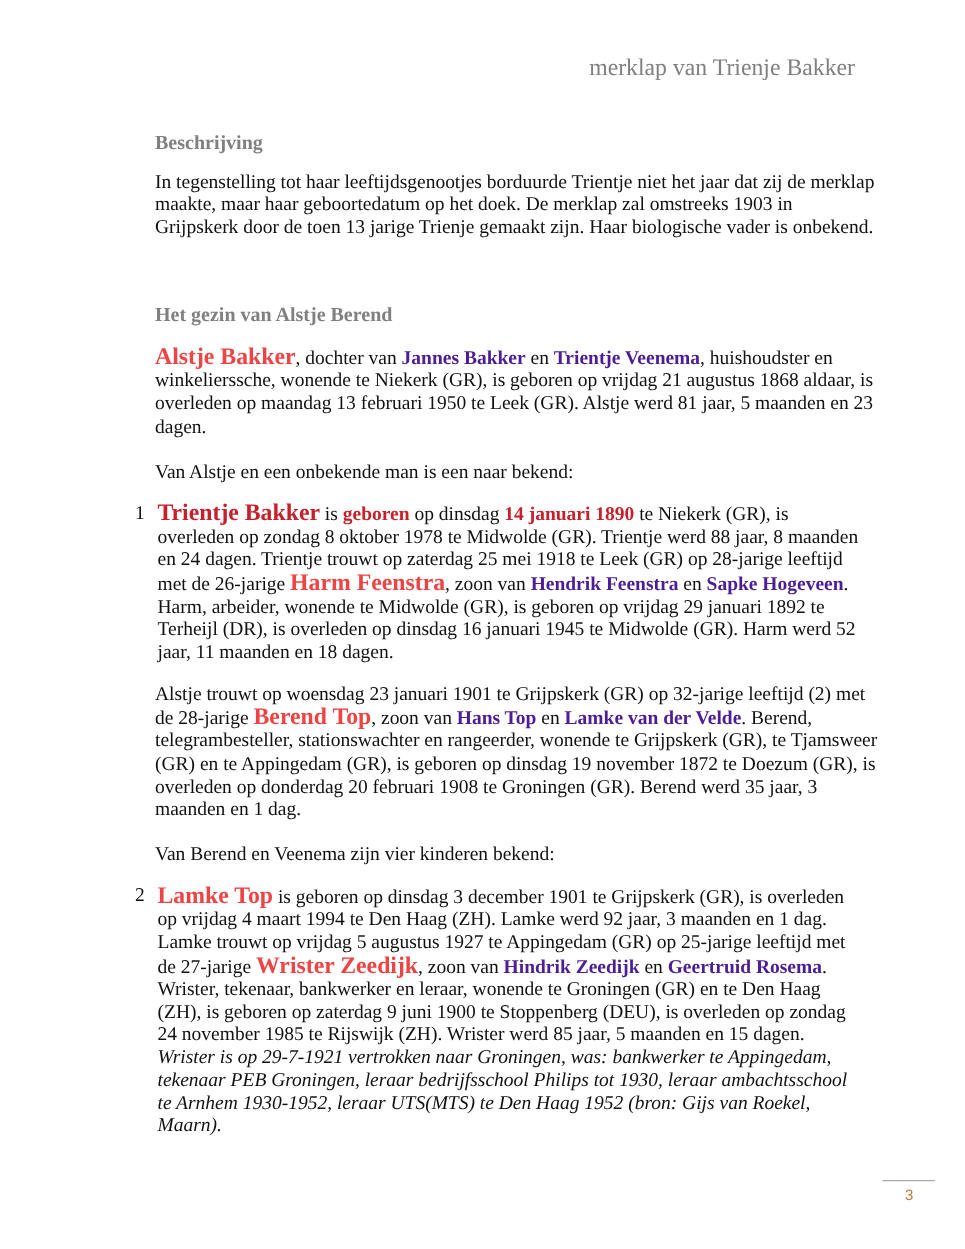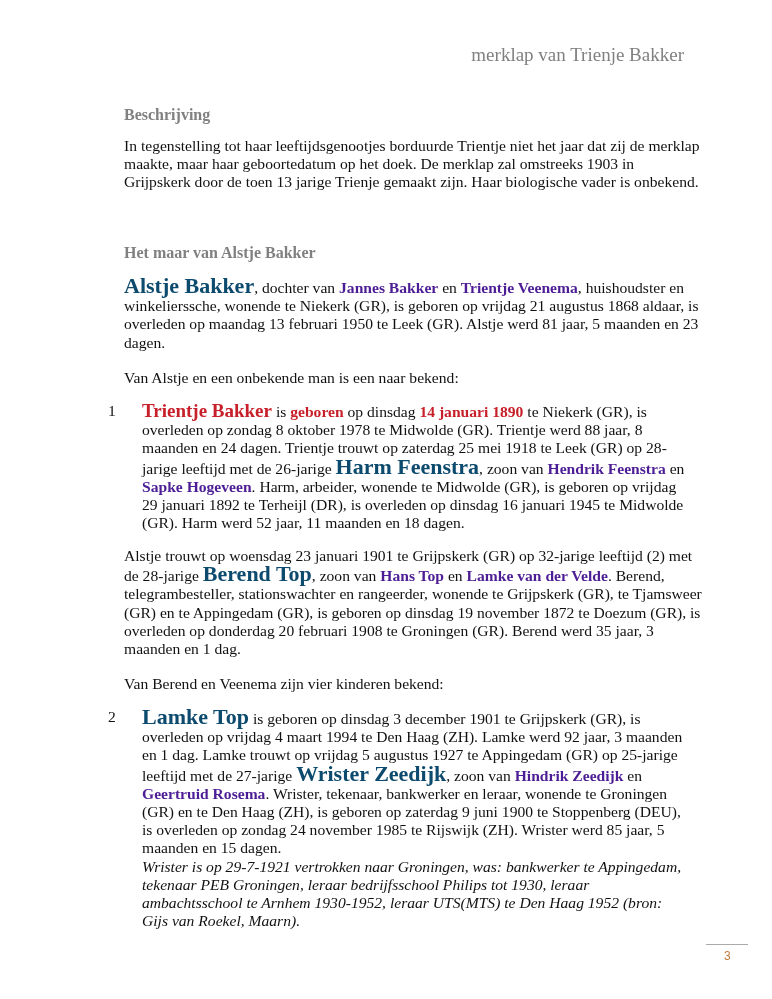--- a/index.html
+++ b/index.html
@@ -4,41 +4,41 @@
 <style>
   html, body { margin: 0; padding: 0; background: #ffffff; }
   body { width: 772px; height: 999px; position: relative; overflow: hidden;
          font-family: "Liberation Serif", serif; color: #111; }
   .header { position: absolute; top: 44px; right: 88px; font-size: 19px; color: #808080; }
   .page { position: absolute; left: 108px; top: 0; width: 580px; }
   h2 { font-family: "Liberation Serif", serif; font-weight: bold; color: #808080;
        font-size: 16px; margin: 16px; position: absolute; left: 0; }
   p { margin: 0; font-size: 15.6px; line-height: 18.2px; position: absolute; left: 16px; width: 580px; }
   .blue { color: #4c1d95; font-weight: bold; }
-  .blue-lg { color: #0c4a6e; font-weight: bold; font-size: 22px; }
+  .blue-lg { color: #ef4444; font-weight: bold; font-size: 19px; }
   .red { color: #c8202a; font-weight: bold; }
   .red-lg { color: #c8202a; font-weight: bold; font-size: 19px; }
   .item { position: absolute; left: 0; width: 580px; font-size: 15.6px; line-height: 18.2px; }
   .item .num { position: absolute; left: 0; top: 0; }
-  .item .body { margin-left: 34px; }
+  .item .body { margin-left: 18px; }
   .it { font-style: italic; }
   .footer-line { position: absolute; left: 706px; top: 944px; width: 42px; border-top: 1px solid #aaa; }
   .page-num { position: absolute; left: 724px; top: 949px; font-family: "Liberation Sans", sans-serif;
               font-size: 12px; color: #c07a3a; }
 </style>
 </head>
 <body>
 
 <div class="header">merklap van Trienje Bakker</div>
 
 <div class="page">
   <h2 style="top:90px">Beschrijving</h2>
   <p style="top:137px">In tegenstelling tot haar leeftijdsgenootjes borduurde Trientje niet het jaar dat zij de merklap maakte, maar haar geboortedatum op het doek. De merklap zal omstreeks 1903 in Grijpskerk door de toen 13 jarige Trienje gemaakt zijn. Haar biologische vader is onbekend.</p>
 
-  <h2 style="top:228px">Het maar van Alstje Bakker</h2>
+  <h2 style="top:228px">Het gezin van Alstje Berend</h2>
 
   <p style="top:277px"><span class="blue-lg">Alstje Bakker</span><span>, dochter van </span><span class="blue">Jannes Bakker</span><span> en </span><span class="blue">Trientje Veenema</span><span>, huishoudster en winkelierssche, wonende te Niekerk (GR), is geboren op vrijdag 21 augustus 1868 aldaar, is overleden op maandag 13 februari 1950 te Leek (GR). Alstje werd 81 jaar, 5 maanden en 23 dagen.</span></p>
 
   <p style="top:369px">Van Alstje en een onbekende man is een naar bekend:</p>
 
   <div class="item" style="top:402px">
     <span class="num">1</span>
     <div class="body"><span class="red-lg">Trientje Bakker</span><span> is </span><span class="red">geboren</span><span> op dinsdag </span><span class="red">14 januari 1890</span><span> te Niekerk (GR), is overleden op zondag 8 oktober 1978 te Midwolde (GR). Trientje werd 88 jaar, 8 maanden en 24 dagen. Trientje trouwt op zaterdag 25 mei 1918 te Leek (GR) op 28-jarige leeftijd met de 26-jarige </span><span class="blue-lg">Harm Feenstra</span><span>, zoon van </span><span class="blue">Hendrik Feenstra</span><span> en </span><span class="blue">Sapke Hogeveen</span><span>. Harm, arbeider, wonende te Midwolde (GR), is geboren op vrijdag 29 januari 1892 te Terheijl (DR), is overleden op dinsdag 16 januari 1945 te Midwolde (GR). Harm werd 52 jaar, 11 maanden en 18 dagen.</span></div>
   </div>
 

